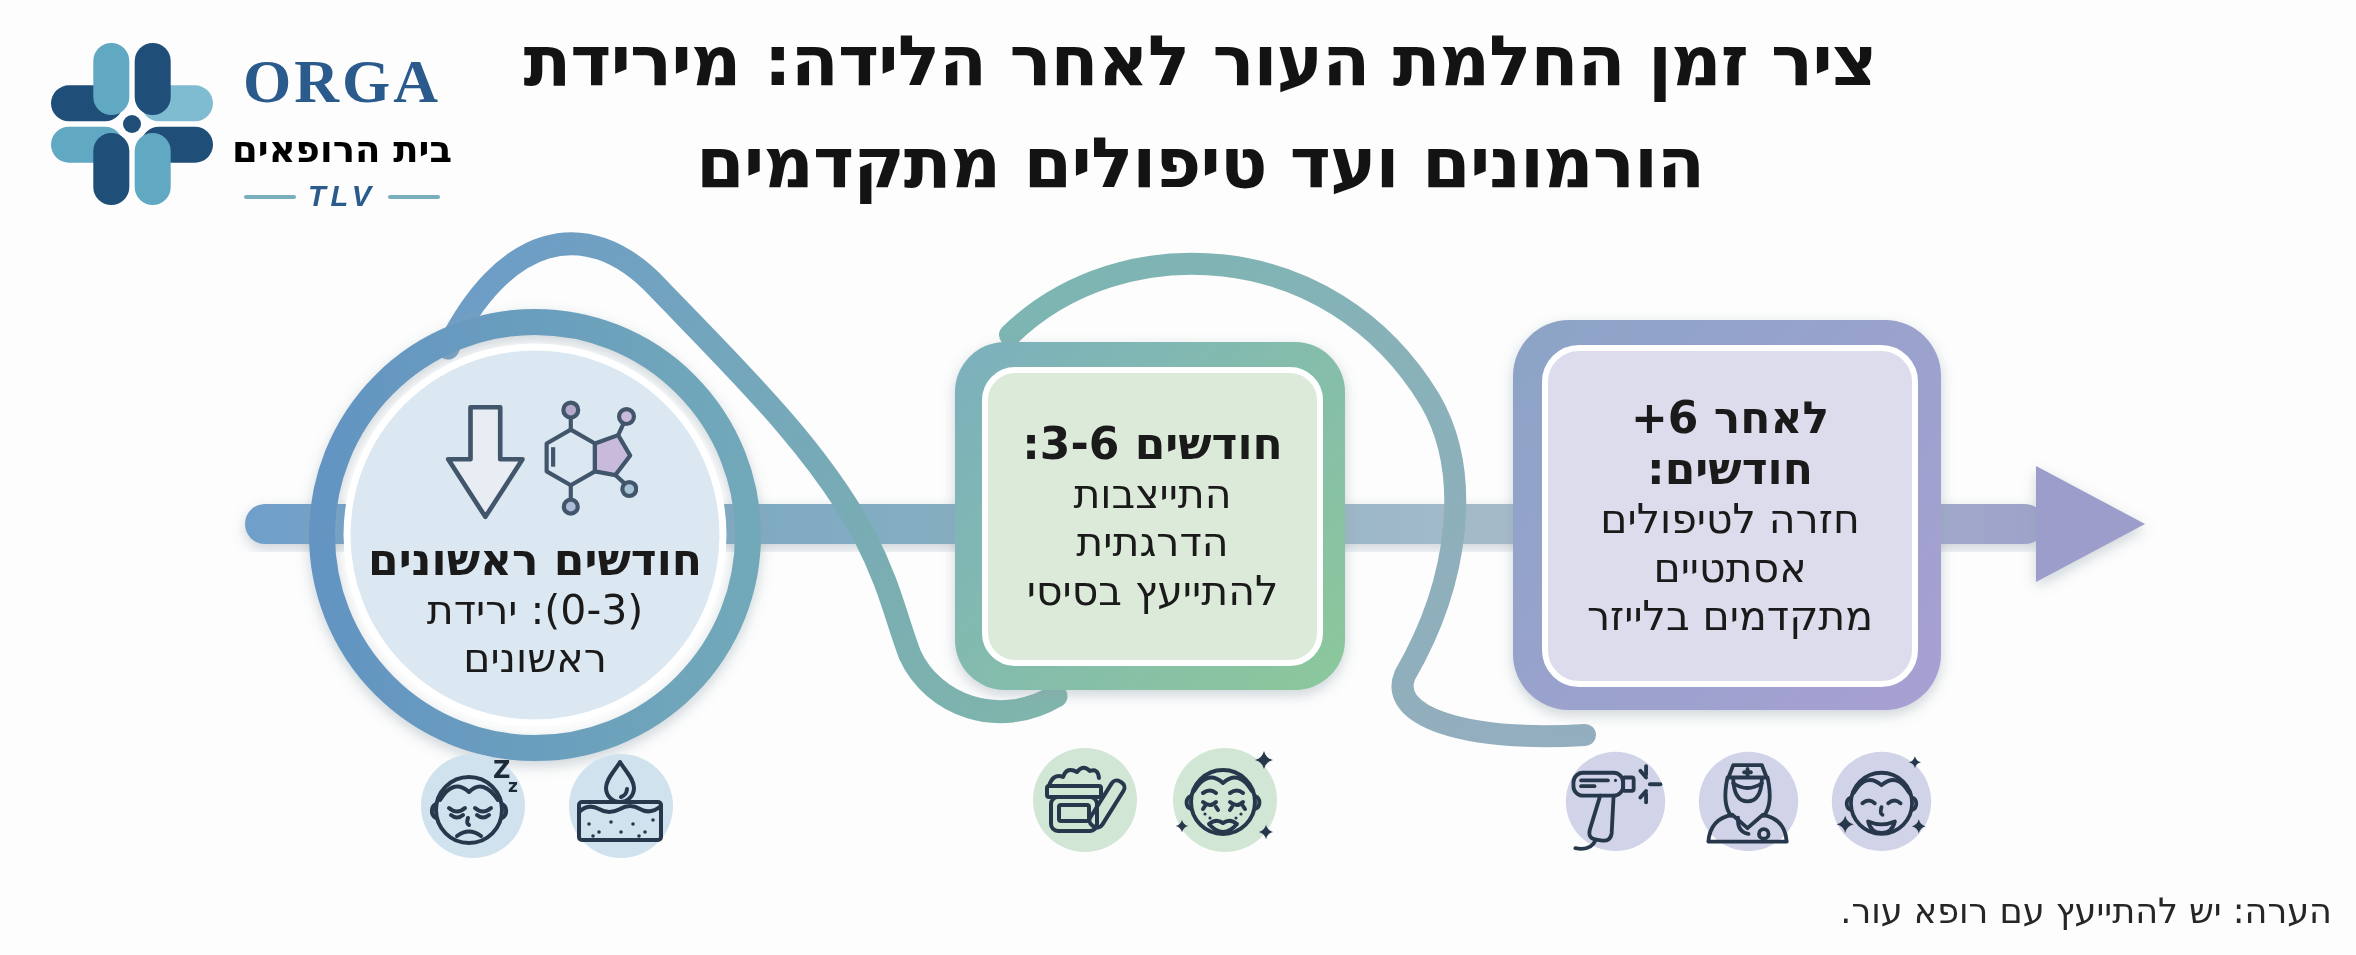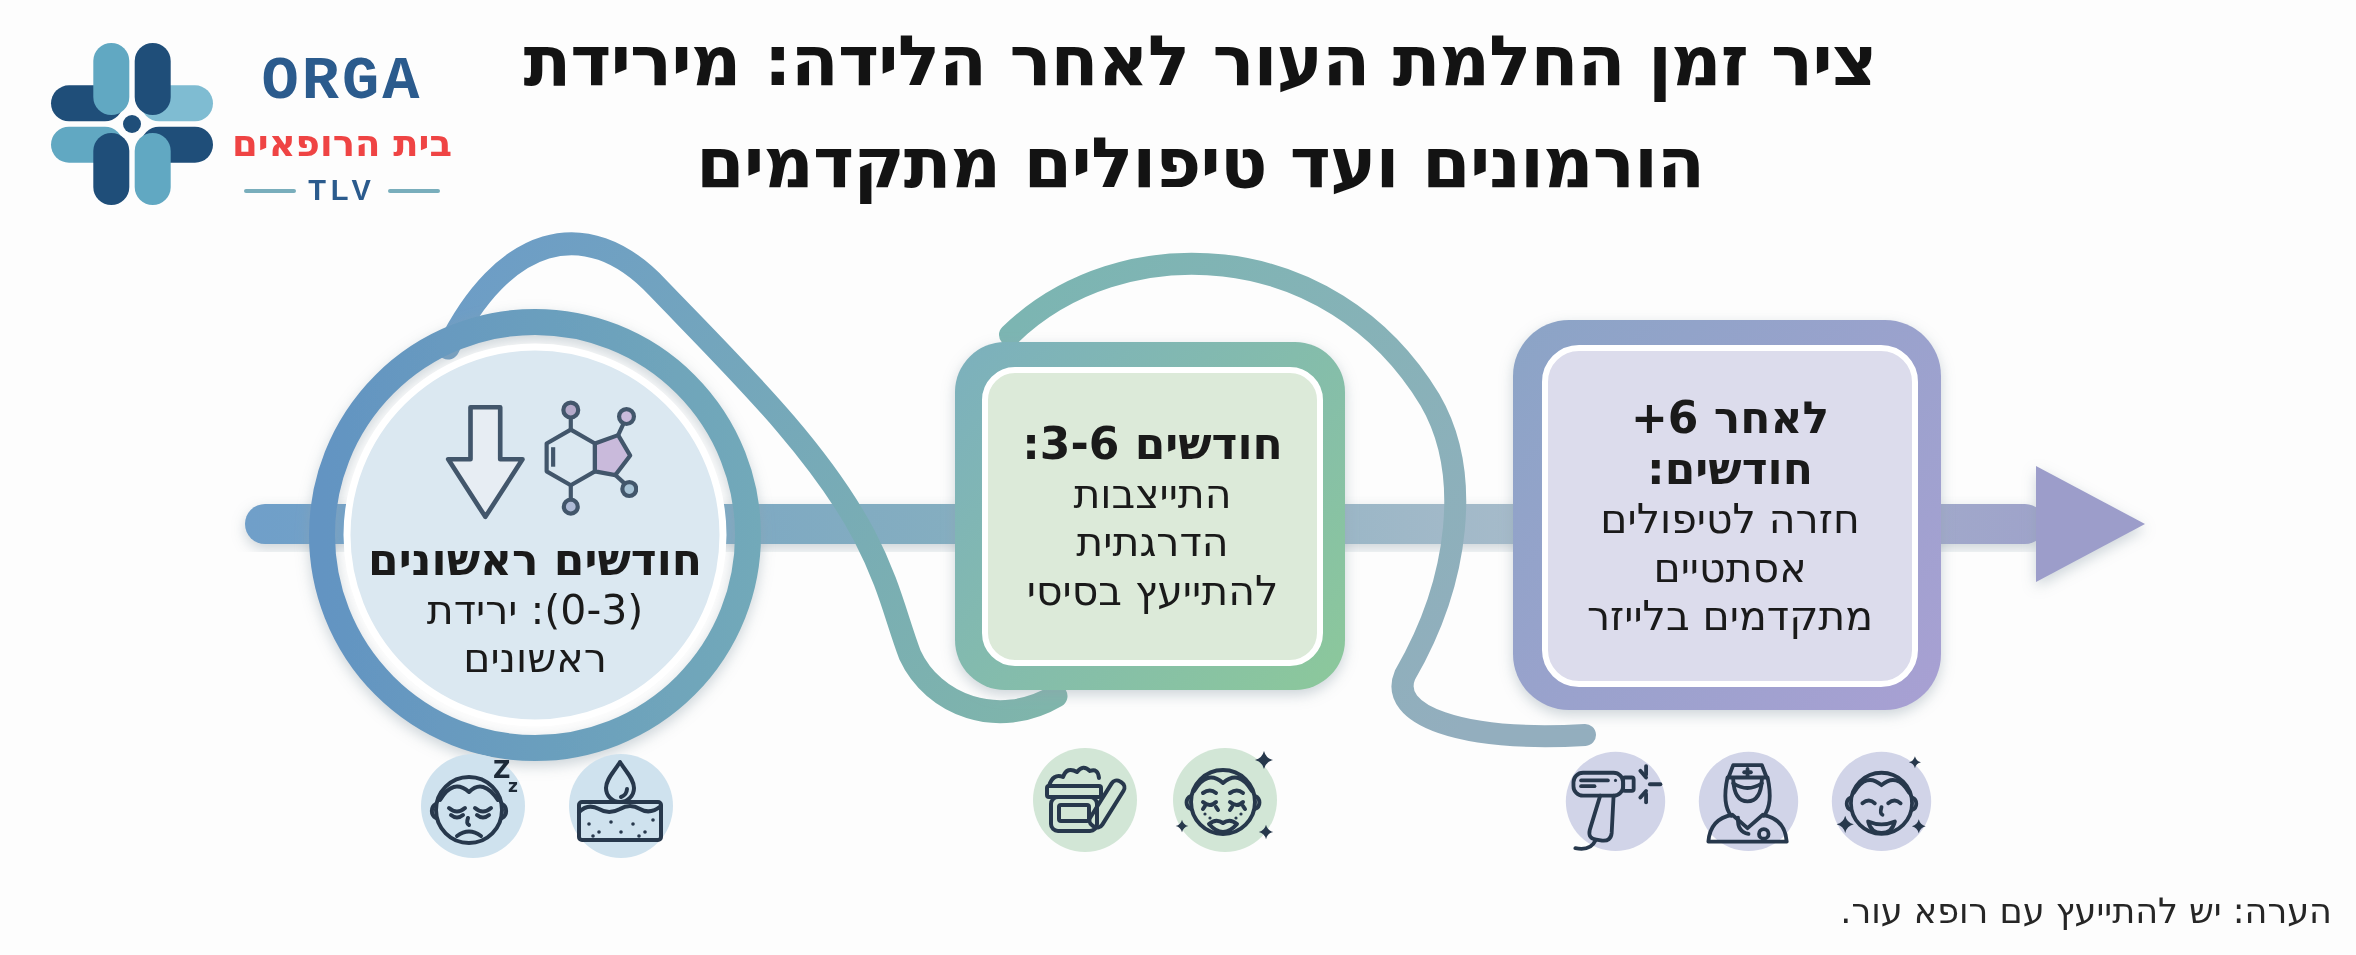--- a/index.html
+++ b/index.html
@@ -16,24 +16,24 @@
   .title {
     position:absolute; top:10px; left:470px; width:1460px;
     text-align:center; font-size:70px; line-height:102px;
     font-weight:800; color:#131313; letter-spacing:-1px;
   }
   .t-line { display:block; }
 
   
   .logo { position:absolute; left:42px; top:34px; display:flex; gap:10px; align-items:flex-start; }
   .logo-col { display:flex; flex-direction:column; align-items:center; padding-top:16px; }
-  .brand { font-family:Liberation Mono, monospace; font-size:62px; font-weight:700;
+  .brand { font-family:Liberation Serif, serif; font-size:62px; font-weight:700;
            color:#2b5b8d; letter-spacing:3px; line-height:1.02; }
-  .brand-he { font-size:37px; font-weight:700; color:#ef4444; margin-top:9px; }
-  .tlv-row { display:flex; align-items:center; gap:12px; margin-top:9px; }
+  .brand-he { font-size:37px; font-weight:700; color:#000000; margin-top:15px; }
+  .tlv-row { display:flex; align-items:center; gap:12px; margin-top:9px;font-style:italic; }
   .dash { width:52px; height:4px; background:#79aebc; border-radius:2px; }
   .tlv { font-family:"Liberation Sans","DejaVu Sans",sans-serif; font-size:29px; font-weight:700;
          color:#2b5b8d; letter-spacing:5px; }
 
   
   .node {
     position:absolute; display:flex; flex-direction:column;
     align-items:center; justify-content:center; text-align:center; color:#1a1a1a;
   }
   #node1 { left:352px; top:372px; width:366px; height:336px; }

